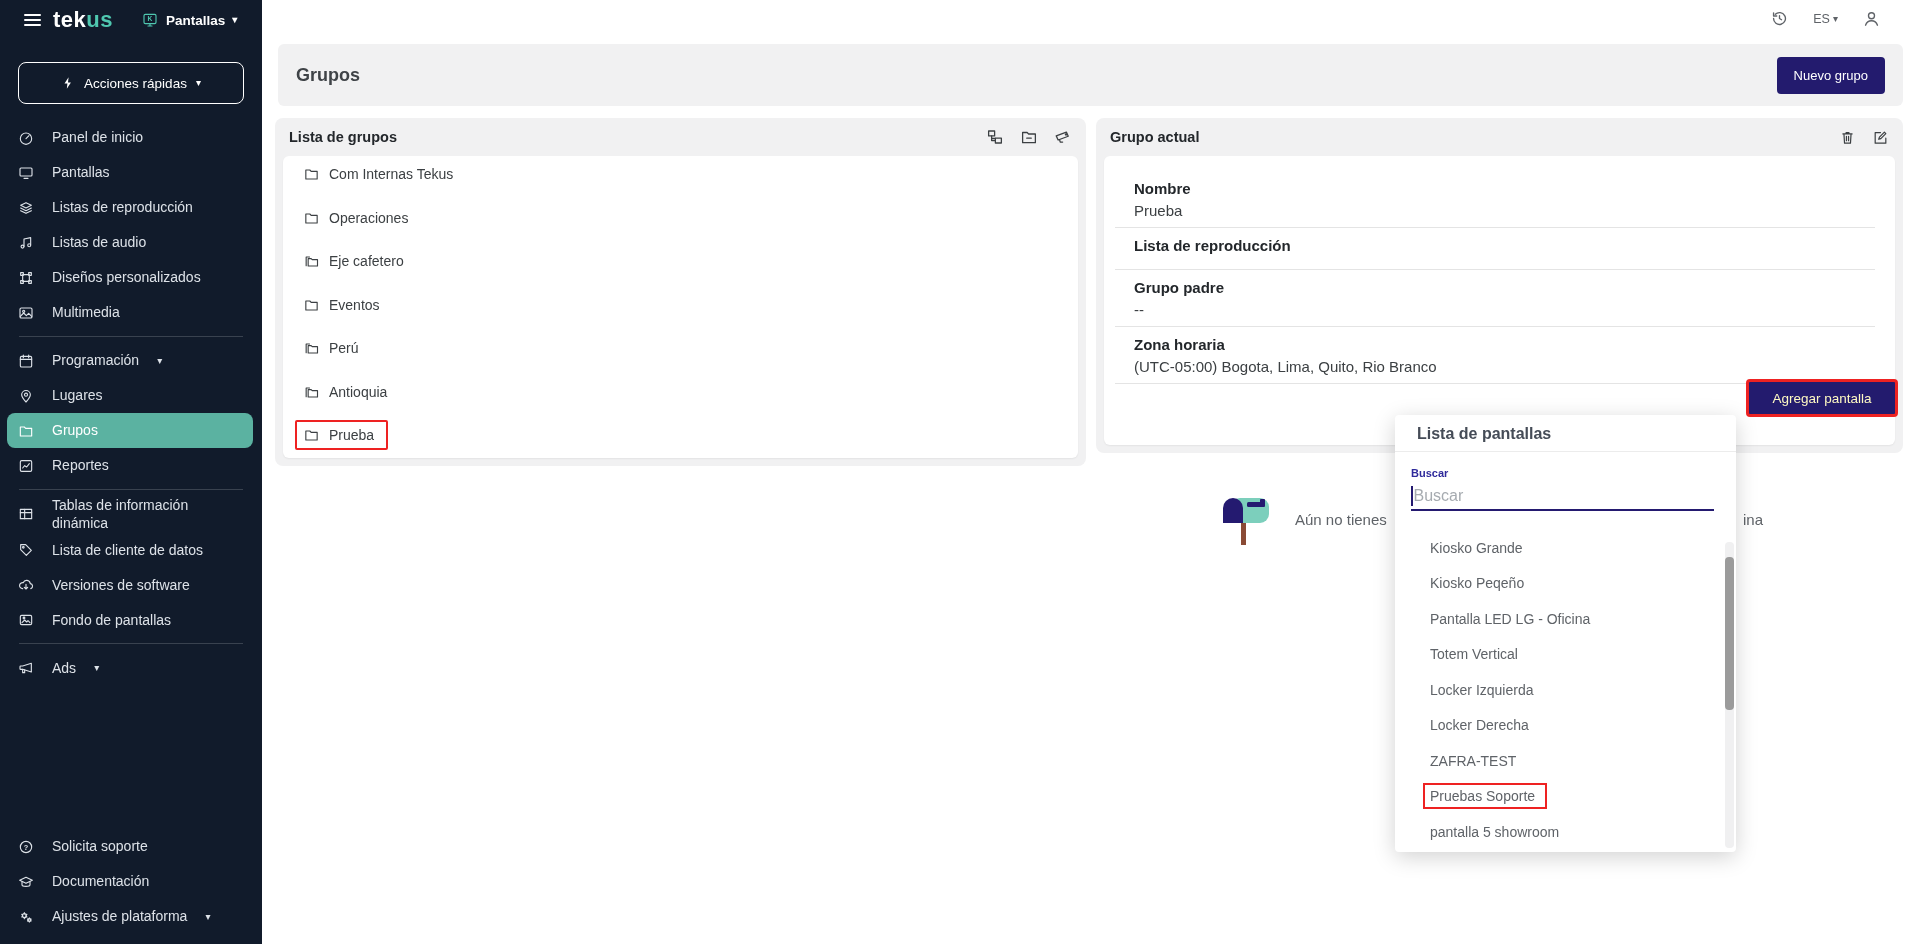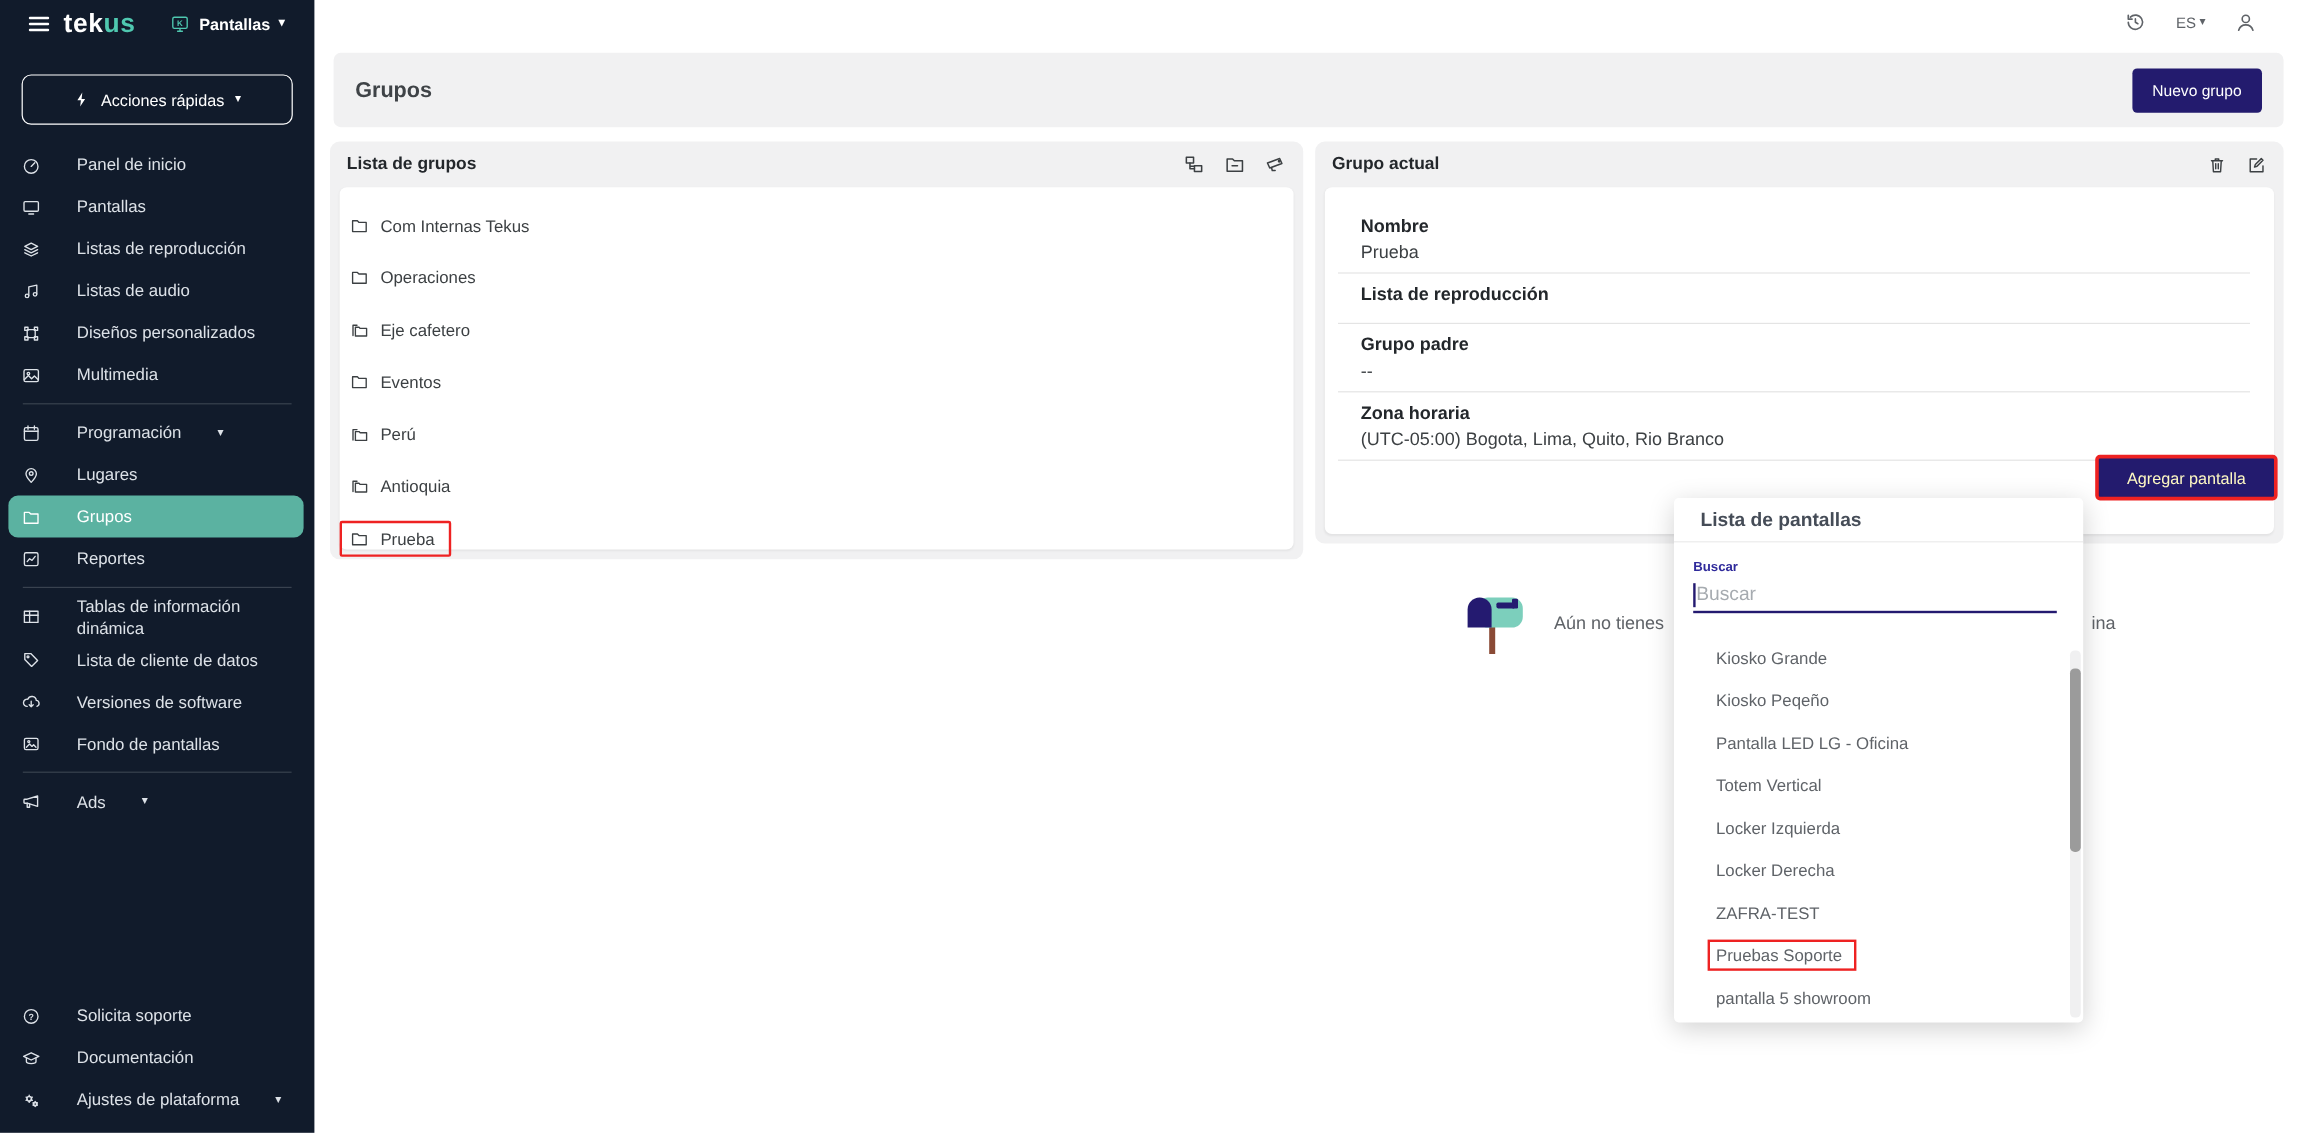--- a/index.html
+++ b/index.html
@@ -17,21 +17,21 @@
   .logo .accent{color:#4fc8b0}
   .app-select{margin-left:28px;display:flex;align-items:center;gap:7px;font-size:13.5px;
               font-weight:bold;color:#fff;cursor:pointer}
   .kicon svg{width:18px;height:16px;color:#4fc8b0}
   .caret{font-size:10px;line-height:1}
   .qa-btn{margin:22px 18px 0;height:40px;border:1px solid #fff;border-radius:8px;flex:none;
           display:flex;align-items:center;justify-content:center;gap:9px;font-size:13.5px;color:#fff;cursor:pointer}
   .qa-ic svg{width:14px;height:14px}
   .nav{margin-top:16px;display:flex;flex-direction:column}
   .footer-nav{margin-top:auto;padding-bottom:10px}
-  .nav-item{min-height:35px;display:flex;align-items:center;padding:0 14px 0 18px;gap:30px;
+  .nav-item{min-height:35px;display:flex;align-items:center;padding:0 14px 0 18px;gap:18px;
             font-size:14px;color:#dde2e8;cursor:pointer}
   .nav-item .nico svg{width:16px;height:16px}
   .nlabel{line-height:1.3;max-width:170px}
   .nav-item.active{background:#5bb2a1;color:#fff;margin:0 9px 0 7px;border-radius:8px;padding-left:11px}
   .sep{border-top:1px solid #39424f;margin:6px 19px}
 
   
   .top-right{position:absolute;top:9px;right:36px;display:flex;align-items:center;gap:24px;color:#5f6368}
   .tr-ic svg{width:19px;height:19px}
   .lang{font-size:12.5px;font-weight:normal;display:flex;gap:3px;align-items:center;cursor:pointer;color:#5f6368}
@@ -52,21 +52,21 @@
   .panel-title{font-size:14.5px;font-weight:bold;color:#23272b}
   .head-icons{margin-left:auto;display:flex;gap:16px;color:#3c4043}
   .head-icons .hic{cursor:pointer}
   .head-icons .hic svg{width:18px;height:18px}
   .current-panel .head-icons .hic svg{width:17px;height:17px}
   .card{position:absolute;left:8px;right:8px;top:38px;bottom:8px;background:#fff;border-radius:6px;
         box-shadow:0 1px 2px rgba(0,0,0,.06)}
 
   
   .groups-list{padding-top:3px}
-  .grow{height:43.5px;display:flex;align-items:flex-end;padding-left:0;cursor:pointer}
+  .grow{height:43.5px;display:flex;align-items:flex-start;padding-left:12px;cursor:pointer}
   .gbox{display:inline-flex;align-items:center;gap:9px;padding:5px 12px 5px 6px;border:2px solid transparent;border-radius:2px}
   .gbox.flagged{border-color:#ee2222}
   .gico svg{width:17px;height:16px;color:#3c4043}
   .glabel{font-size:14px;color:#3c4043}
 
   
   .current-card{padding:26px 16px 0 30px;box-sizing:border-box}
   .field-label{font-size:15px;font-weight:bold;color:#23272b;line-height:14px;margin-bottom:8px}
   .field-label.solo{margin-bottom:16px}
   .field-value{font-size:15px;color:#3c4043;line-height:14px;margin-bottom:9px}

